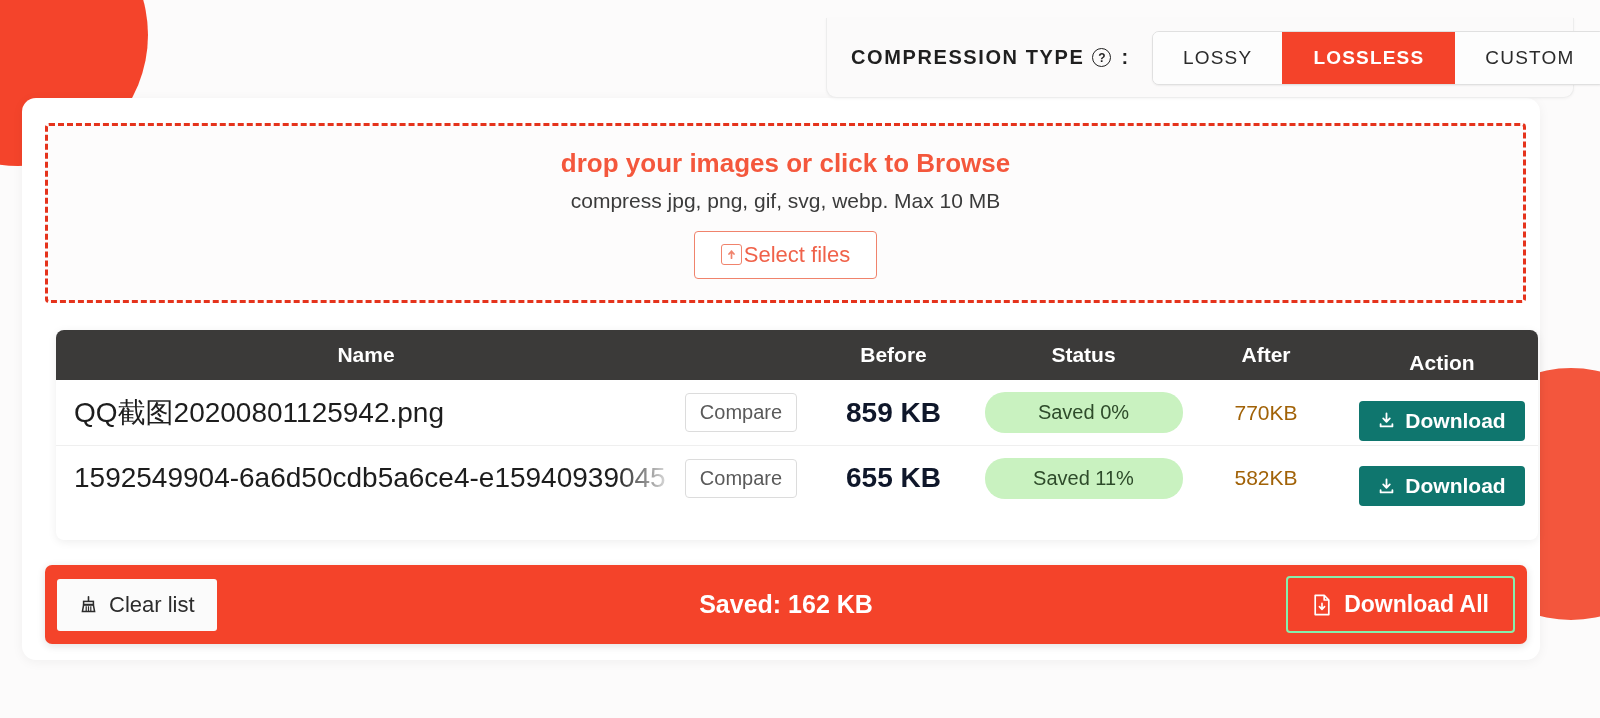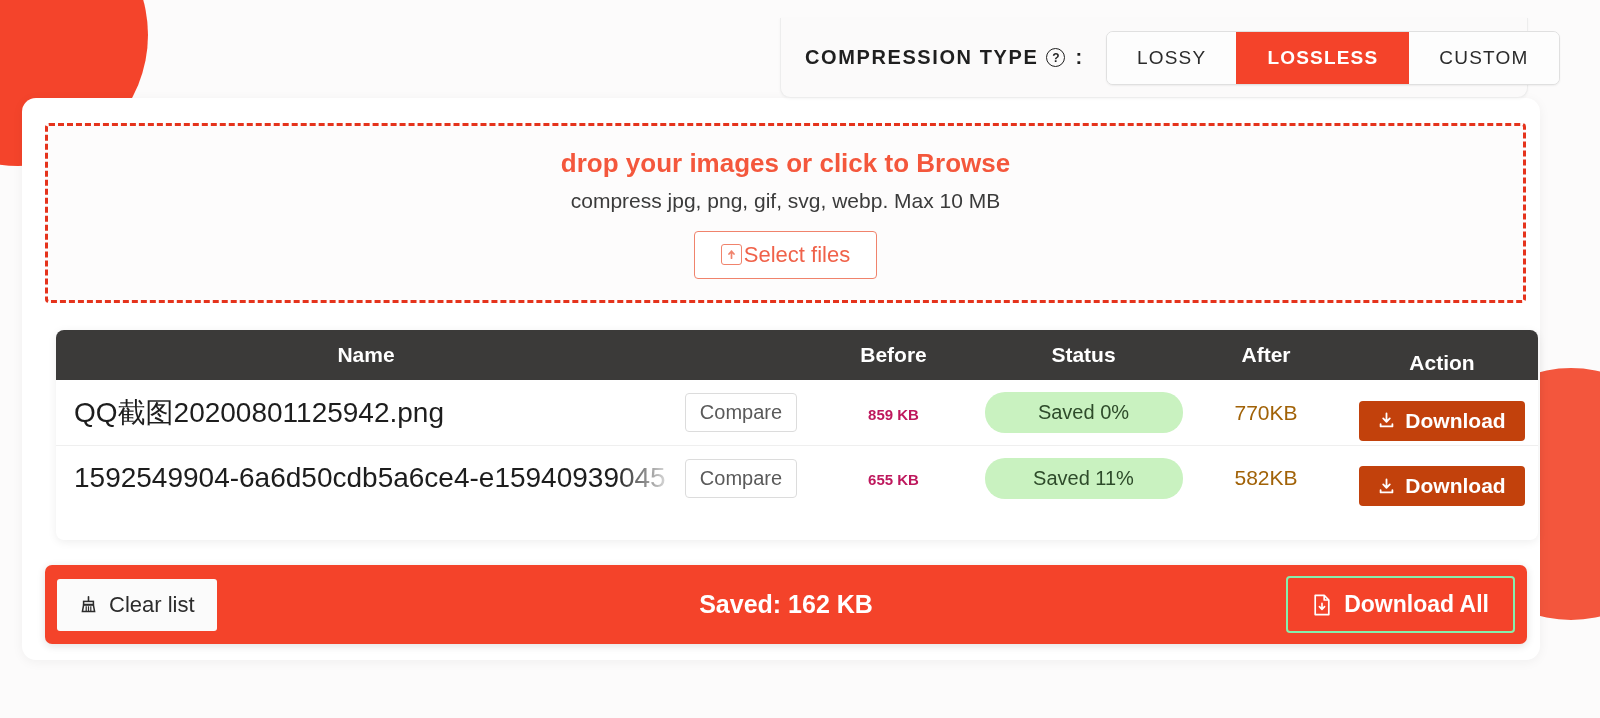--- a/index.html
+++ b/index.html
@@ -37,21 +37,21 @@
     right: -96px;
     top: 368px;
     width: 250px;
     height: 252px;
     background: #f3563d;
   }
 
   
   .ctype-card {
     position: absolute;
-    left: 780px;
+    left: 826px;
     top: 18px;
     width: 748px;
     height: 80px;
     background: #fbfafa;
     border: 1px solid #ededed;
     border-top: none;
     border-radius: 0 0 10px 10px;
     box-shadow: 0 1px 3px rgba(0,0,0,0.045);
     display: flex;
     align-items: center;
@@ -242,23 +242,23 @@
   .compare-btn {
     padding: 7px 14px;
     font-size: 20px;
     color: #5a5a5a;
     background: #fff;
     border: 1px solid #dcdcdc;
     border-radius: 4px;
     cursor: pointer;
   }
   .before-val {
-    color: #be185d;
-    font-weight: 700;
-    font-size: 15px;
+    color: #0f172a;
+    font-weight: 700;
+    font-size: 28px;
   }
   .badge {
     background: #c9f2c0;
     color: #2e4b2a;
     font-size: 20px;
     padding: 9px 0;
     width: 198px;
     text-align: center;
     border-radius: 20px;
   }
@@ -266,21 +266,21 @@
     color: #a16207;
     font-size: 21px;
   }
   .dl-btn {
     display: flex;
     align-items: center;
     justify-content: center;
     gap: 10px;
     width: 166px;
     height: 40px;
-    background: #c2410c;
+    background: #0f766e;
     color: #fff;
     font-size: 21px;
     font-weight: 700;
     border: none;
     border-radius: 4px;
     cursor: pointer;
   }
 
   
   .bottombar {

